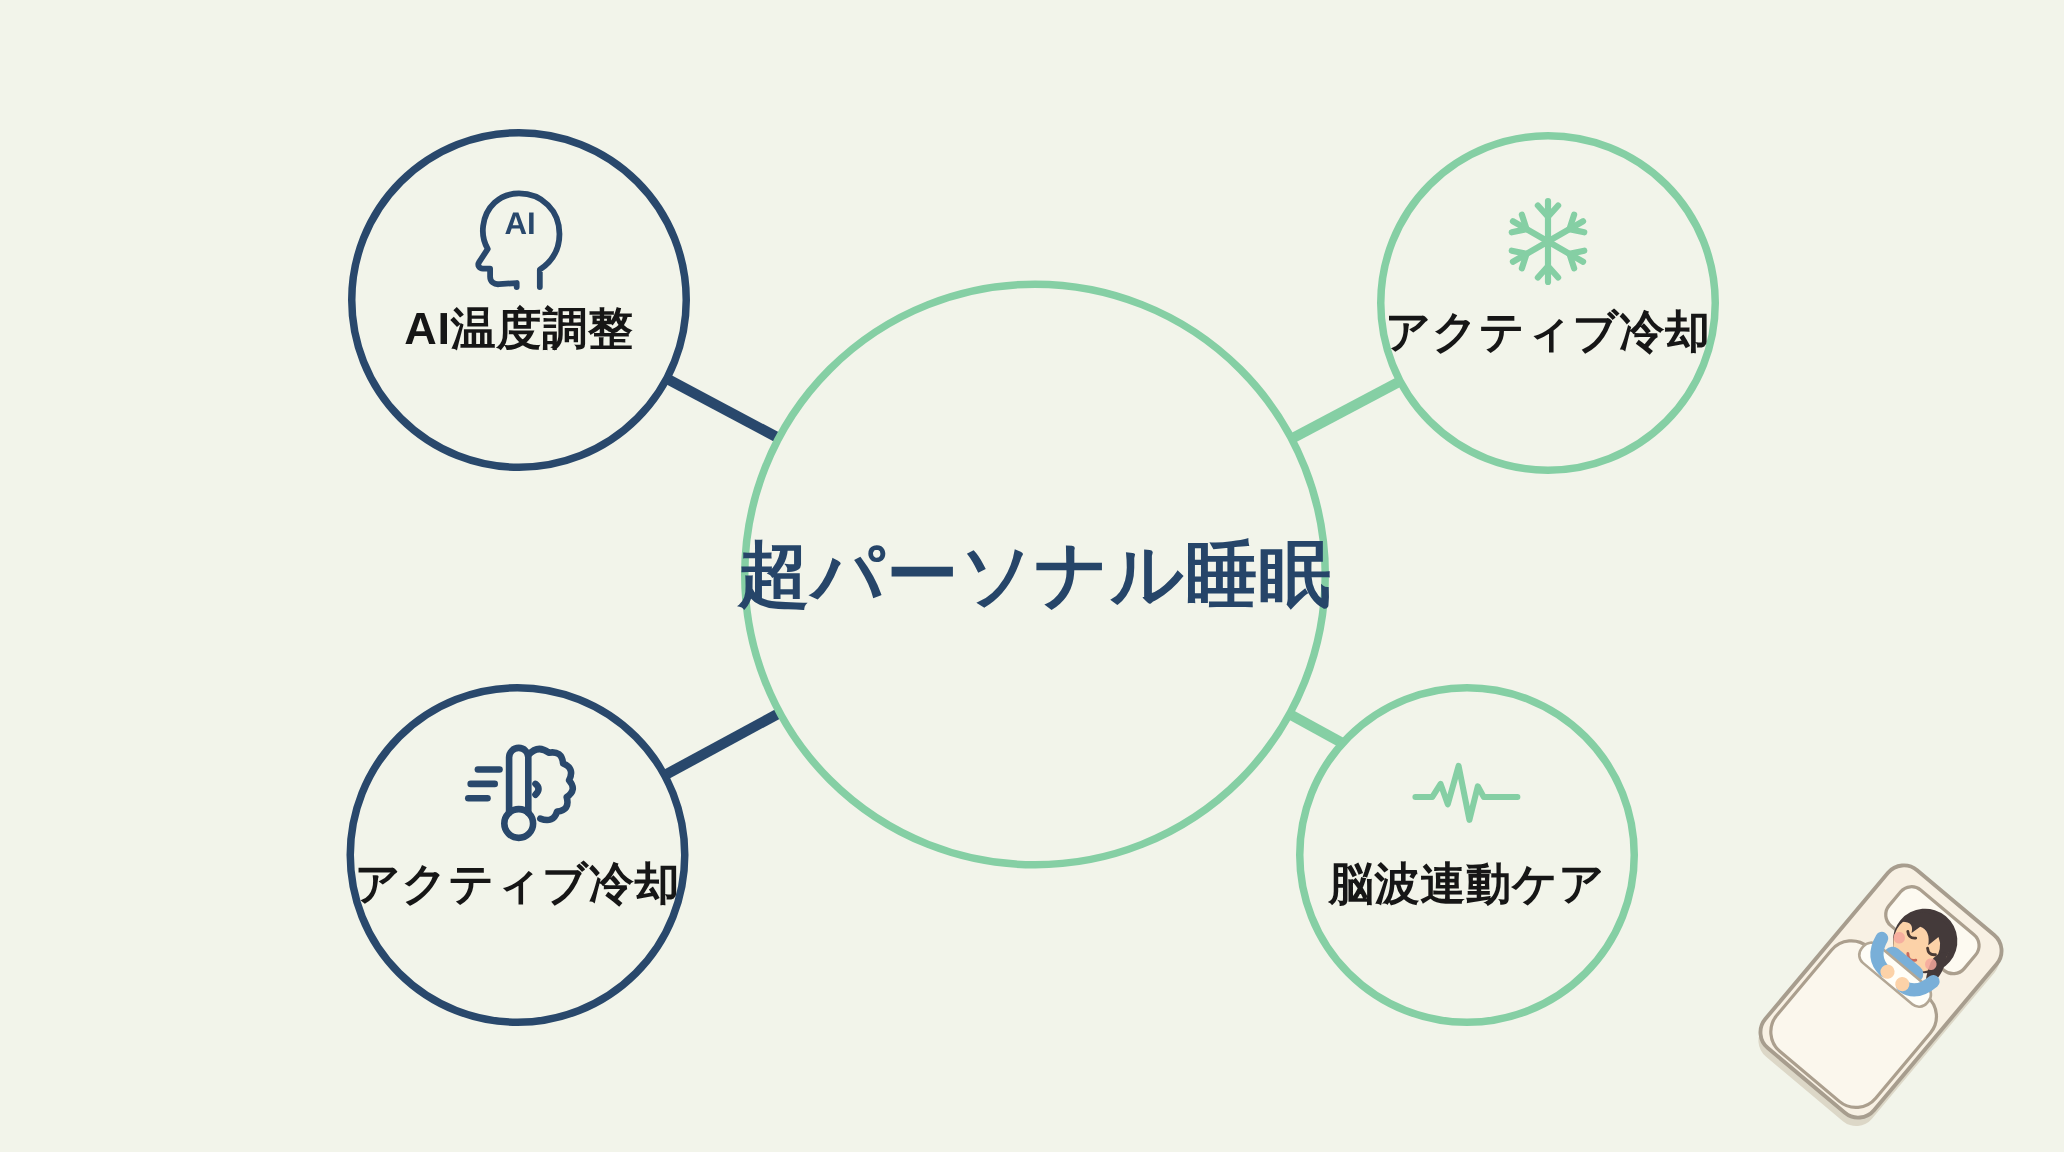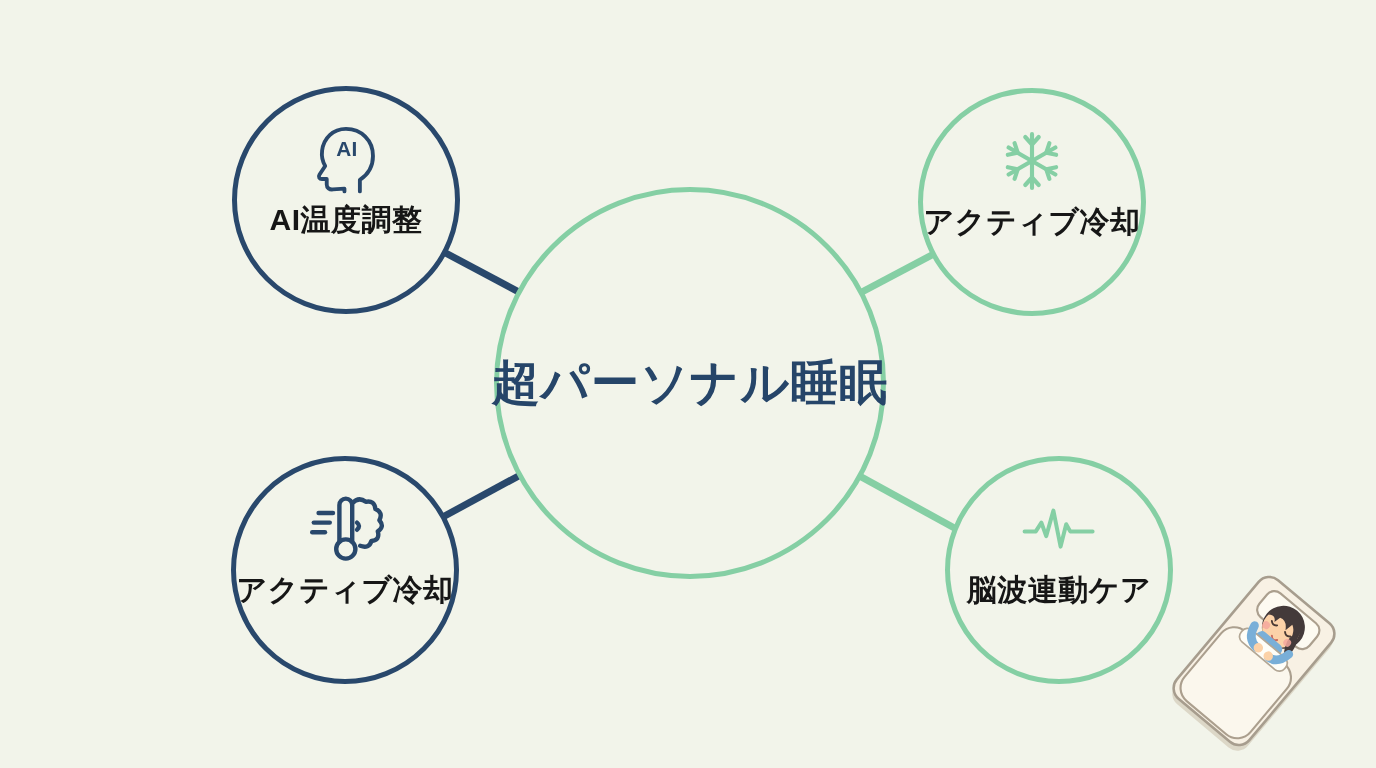--- a/index.html
+++ b/index.html
@@ -32,21 +32,21 @@
     border:5px solid #85cfa4;
     display:flex;align-items:center;justify-content:center;
   }
   .central-label{
     font-size:48px;font-weight:700;color:#264569;
     letter-spacing:1px;white-space:nowrap;text-align:center;
   }
   .node.tl{left:232px;top:86px;}
   .node.tr{left:918px;top:88px;}
   .node.bl{left:231px;top:456px;}
-  .node.br{left:945px;top:456px;}
+  .node.br{left:864px;top:456px;}
   .bed-wrap{position:absolute;left:1150px;top:562px;width:212px;height:202px;z-index:2;}
 </style>
 </head>
 <body>
 
 <div class="stage">
 
   <svg class="connectors" width="1376" height="768" viewBox="0 0 1376 768">
     <line x1="346" y1="200" x2="690" y2="383" stroke="#29486c" stroke-width="7"></line>
     <line x1="1032" y1="202" x2="690" y2="383" stroke="#85cfa4" stroke-width="7"></line>

